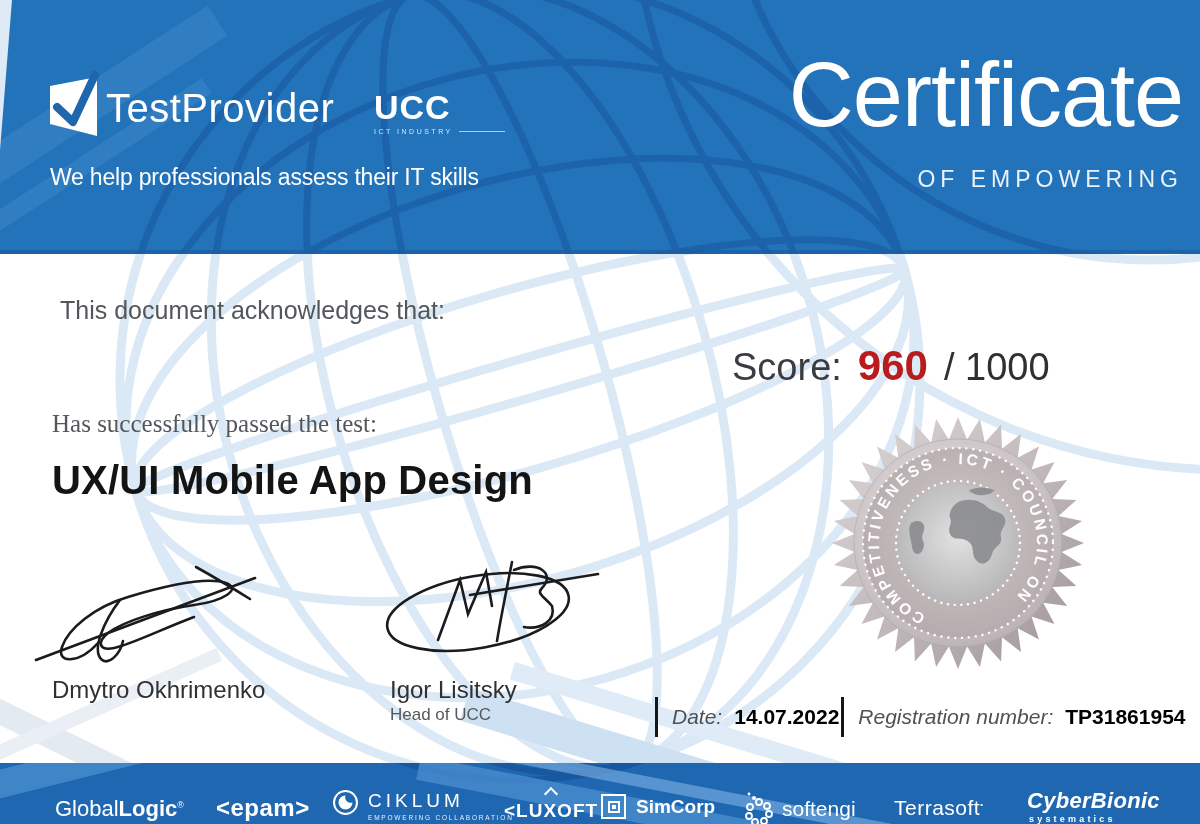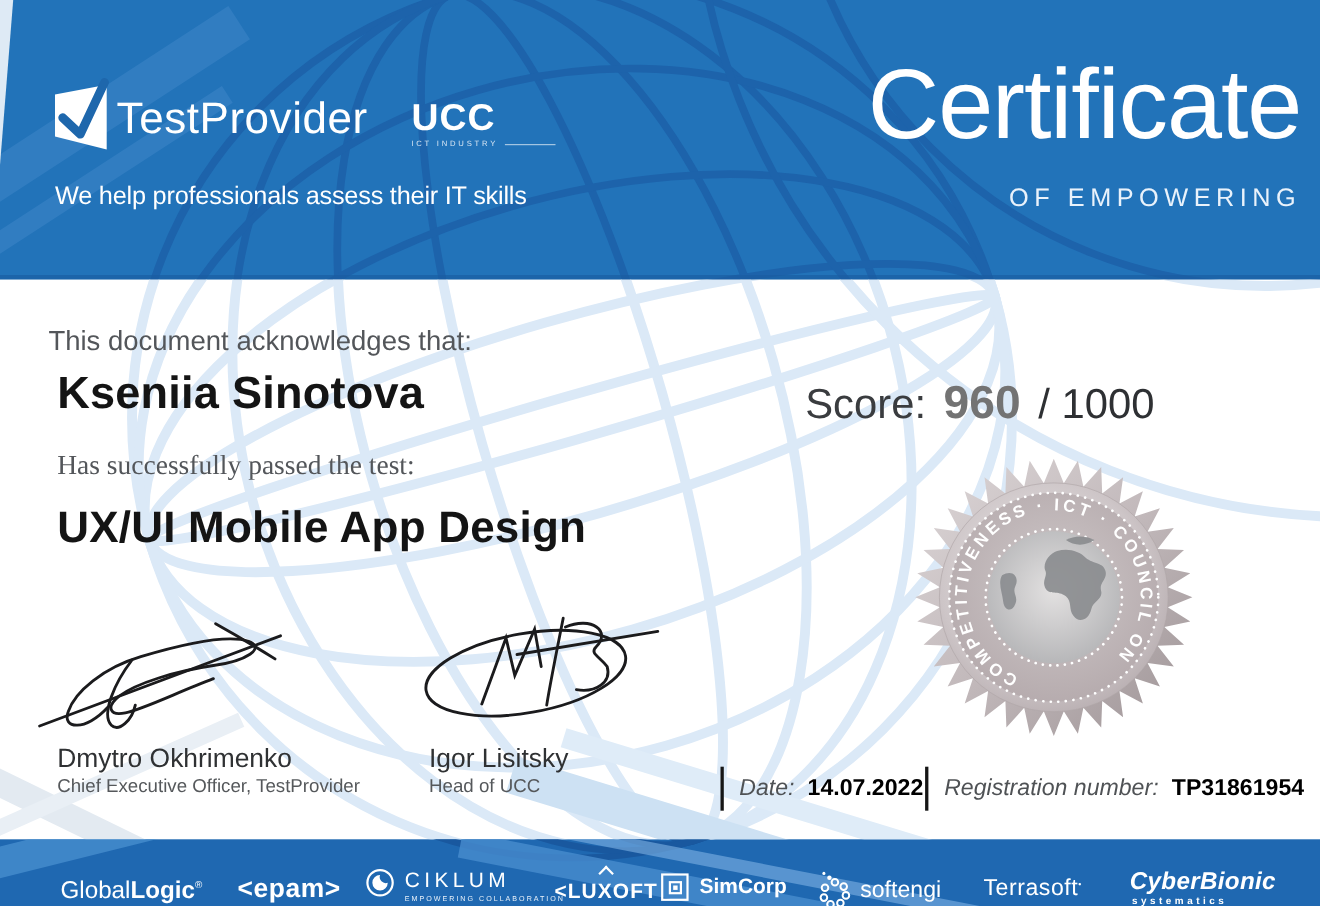--- a/index.html
+++ b/index.html
@@ -14,27 +14,27 @@
   .ucc-text{font-size:34px;font-weight:800;letter-spacing:1px;line-height:34px;}
   .ucc-sub{display:flex;align-items:center;gap:6px;margin-top:4px;}
   .ucc-sub span{font-size:7px;letter-spacing:2.5px;color:#d8e6f3;}
   .ucc-line{width:46px;height:1px;background:rgba(255,255,255,.65);}
   .tagline{left:50px;top:164px;font-size:23px;color:#fff;letter-spacing:-0.2px;}
   .cert-title{right:57px;top:44px;font-size:90px;font-weight:400;color:#fff;letter-spacing:-1px;line-height:1.15;margin-left:12px;}
   .cert-sub{right:57px;top:166px;font-size:23px;letter-spacing:5px;color:#e9f2fb;}
 
   
   .ack{font-size:25px;color:#53565a;}
-  .ack1{left:44px;top:296px;}
+  .ack1{left:60px;top:296px;}
   .ack2{left:52px;top:410px;font-family:Liberation Serif, serif;}
   .big-name{left:52px;top:334px;font-size:41px;font-weight:700;color:#141414;letter-spacing:.2px;}
   .test-name{left:52px;top:458px;font-size:40px;font-weight:700;color:#141414;letter-spacing:.2px;}
   .score-row{left:732px;top:342px;display:flex;align-items:baseline;gap:16px;}
   .score-label{font-size:38px;color:#3a3c3f;}
-  .score-value{font-size:42px;font-weight:800;color:#737373;text-align:right;}
+  .score-value{font-size:42px;font-weight:800;color:#b91c1c;text-align:right;}
   .score-total{font-size:38px;color:#2e3033;}
 
   
   .sig-name{font-size:24px;color:#2f3133;}
   .sig-role{font-size:17px;color:#55585b;}
   .sig1-name{left:52px;top:676px;} .sig1-role{left:52px;top:705px;}
   .sig2-name{left:390px;top:676px;} .sig2-role{left:390px;top:705px;}
   .sig-svg{position:absolute;z-index:2;}
 
   
@@ -147,21 +147,20 @@
       <span>ICT INDUSTRY</span>
       <div class="ucc-line"></div>
     </div>
   </div>
 
   <div class="layer tagline">We help professionals assess their IT skills</div>
   <div class="layer cert-title">Certificate</div>
   <div class="layer cert-sub">OF EMPOWERING</div>
 
   <div class="layer ack ack1">This document acknowledges that:</div>
-  <div class="layer big-name">Kseniia Sinotova</div>
   <div class="layer ack ack2">Has successfully passed the test:</div>
   <div class="layer test-name">UX/UI Mobile App Design</div>
 
   <div class="layer score-row">
     <span class="score-label">Score:</span>
     <span class="score-value">960</span>
     <span class="score-total">/ 1000</span>
   </div>
 
   <svg class="layer" style="left:819px;top:405px;" width="280" height="280" viewBox="0 0 280 280">
@@ -214,21 +213,20 @@
     <g fill="none" stroke="#1b1b1d" stroke-width="2.6" stroke-linecap="round">
       <ellipse cx="106" cy="64" rx="92" ry="36" transform="rotate(-10 106 64)"></ellipse>
       <path d="M98,47 L226,26"></path>
       <path d="M66,92 L88,32 L96,66 L114,24 L120,58"></path>
       <path d="M140,14 C134,44 128,74 125,93"></path>
       <path d="M142,22 C166,12 184,26 170,40 C164,46 172,48 180,58 C184,72 170,82 152,79"></path>
     </g>
   </svg>
 
   <div class="layer sig-name sig1-name">Dmytro Okhrimenko</div>
-  <div class="layer sig-role sig1-role">Chief Executive Officer, TestProvider</div>
   <div class="layer sig-name sig2-name">Igor Lisitsky</div>
   <div class="layer sig-role sig2-role">Head of UCC</div>
 
   <div class="layer meta-row">
     <div class="vbar"></div>
     <span class="meta-label">Date:</span>
     <span class="meta-value date">14.07.2022</span>
     <div class="vbar"></div>
     <span class="meta-label">Registration number:</span>
     <span class="meta-value">TP31861954</span>

